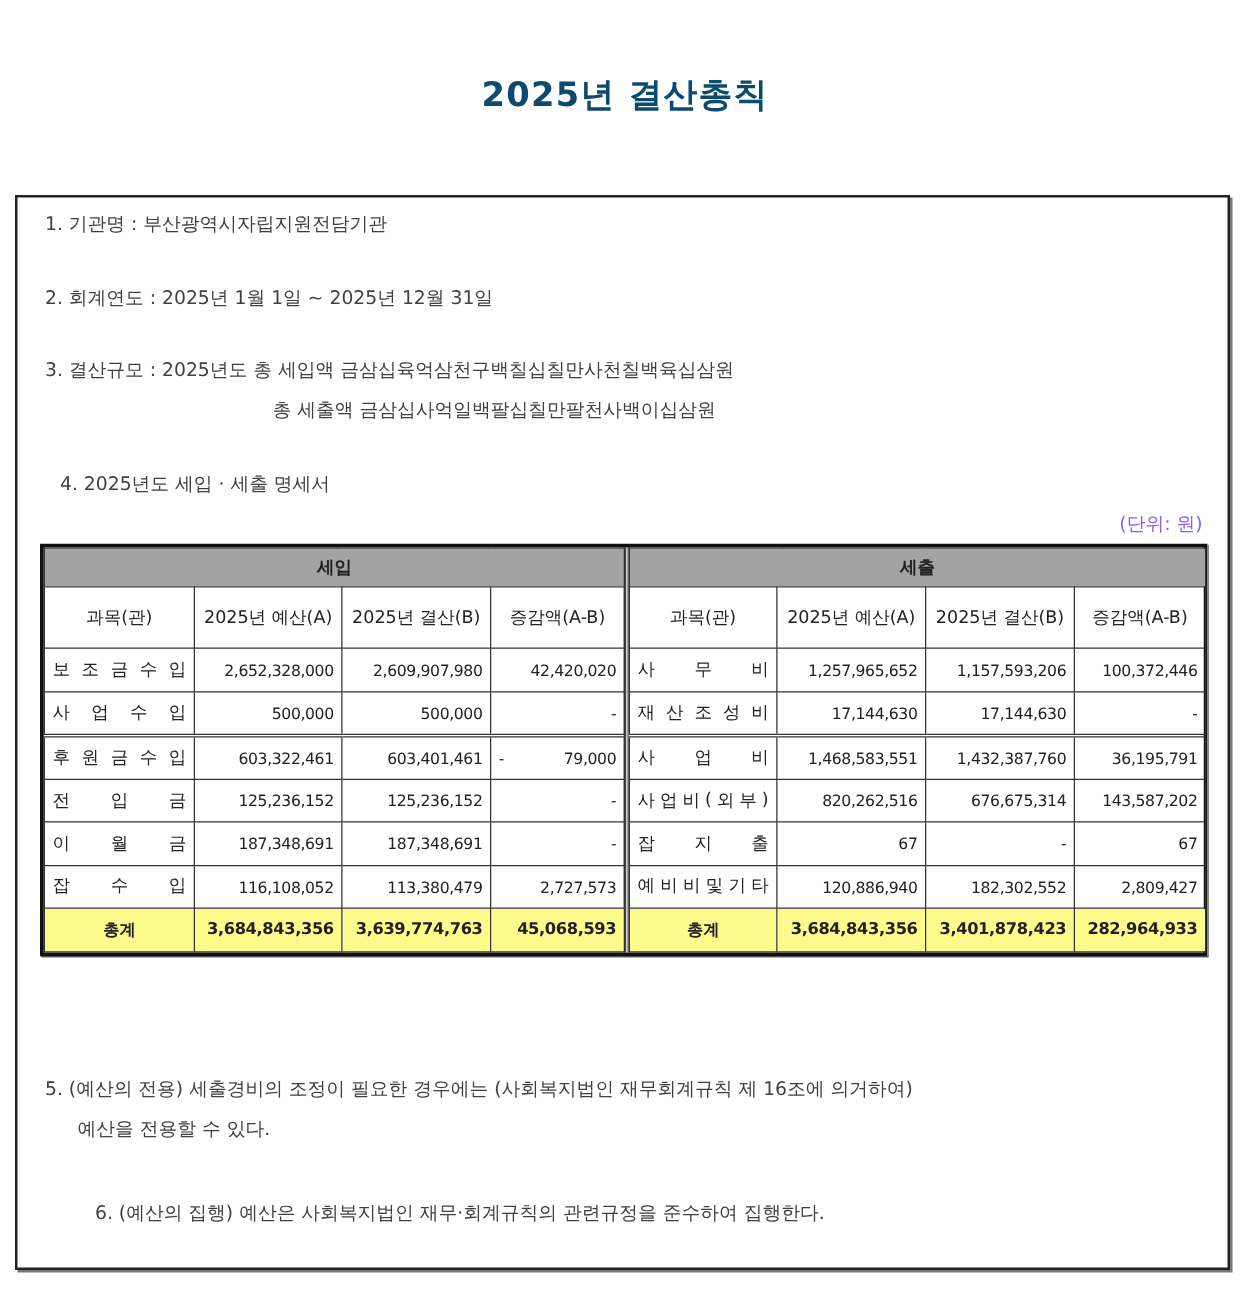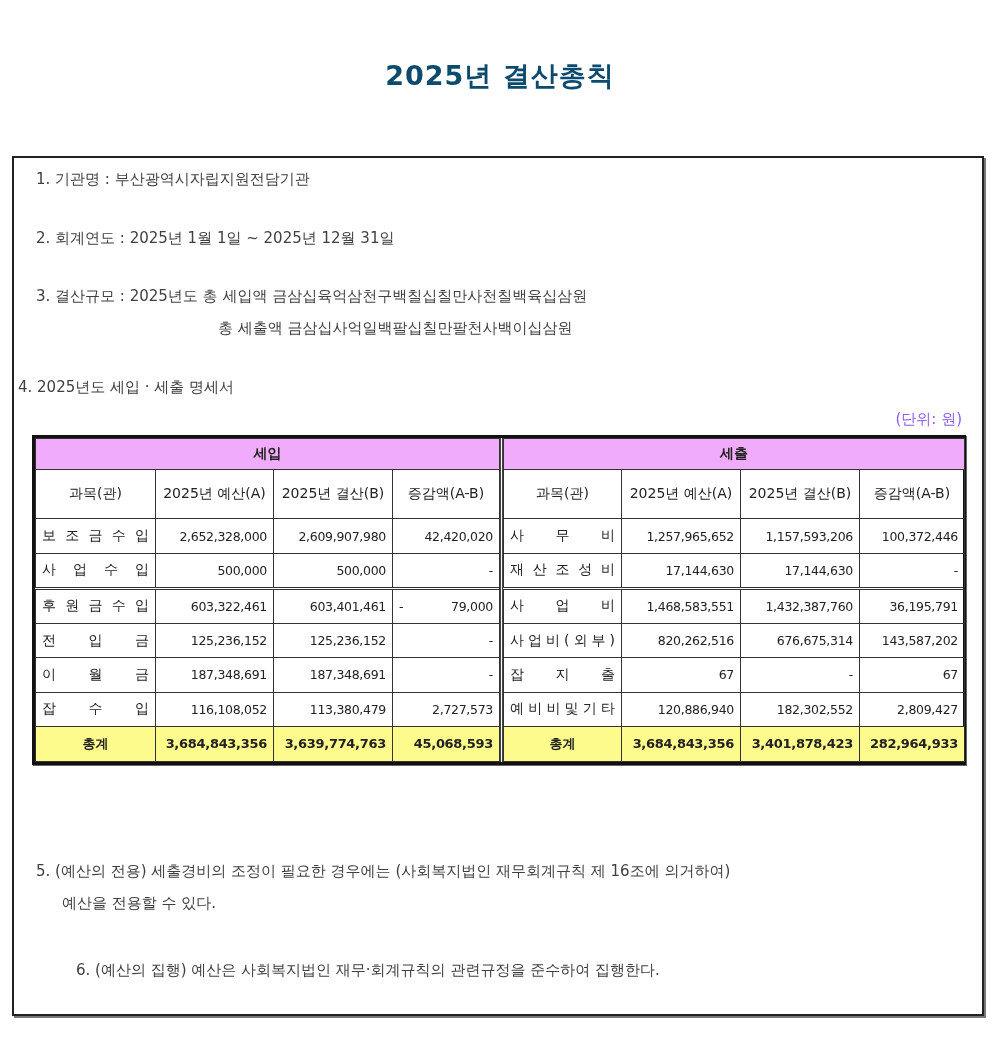--- a/index.html
+++ b/index.html
@@ -29,21 +29,21 @@
     }
     .half { position: relative; height: 100%; }
     .half.left { width: 464px; border-right: 1px solid #333; }
     .half.right { width: 464px; border-left: 3px double #444; }
     table { border-collapse: collapse; width: 100%; height: 100%; table-layout: fixed; }
     td, th {
       border: 1px solid #333; font-size: 13px; padding: 0 6px; color: #222;
       white-space: nowrap; overflow: hidden;
     }
     th { font-weight: normal; }
-    .band td { background: #f0abfc; font-weight: bold; text-align: center; font-size: 14px; height: 30px; }
+    .band td { background: #a3a3a3; font-weight: bold; text-align: center; font-size: 14px; height: 30px; }
     .hdr th { height: 48px; text-align: center; font-size: 14px; border-radius: 17px; }
     .row td { height: 33px; }
     .row.sep td { border-top: 3px double #333; }
     .num { text-align: right; letter-spacing: -0.3px; font-size: 12.5px; }
     .name { font-size: 14px; }
     .name .spread { display: flex; justify-content: space-between; }
     .neg { display: flex; justify-content: space-between; }
     .total td { background: #fdfb8c; font-weight: bold; height: 34px; }
     .total td.label { text-align: center; }
     .total td.num { font-size: 13px; }
@@ -52,21 +52,21 @@
 <body>
 
 <div class="title">2025년 결산총칙</div>
 
 <div class="frame"></div>
 
 <div class="line" style="left:36px; top:170px;">1. 기관명 : 부산광역시자립지원전담기관</div>
 <div class="line" style="left:36px; top:229px;">2. 회계연도 : 2025년 1월 1일 ~ 2025년 12월 31일</div>
 <div class="line" style="left:36px; top:287px;">3. 결산규모 : 2025년도 총 세입액 금삼십육억삼천구백칠십칠만사천칠백육십삼원</div>
 <div class="line" style="left:218px; top:319px;">총 세출액 금삼십사억일백팔십칠만팔천사백이십삼원</div>
-<div class="line" style="left:18px; top:378px;">4. 2025년도 세입 · 세출 명세서</div>
+<div class="line" style="left:48px; top:378px;">4. 2025년도 세입 · 세출 명세서</div>
 <div class="unit">(단위: 원)</div>
 
 <div class="ledger">
 
   <div class="half left">
     <table>
       <colgroup>
           <col style="width:120px">
           <col style="width:118px">
           <col style="width:119px">

